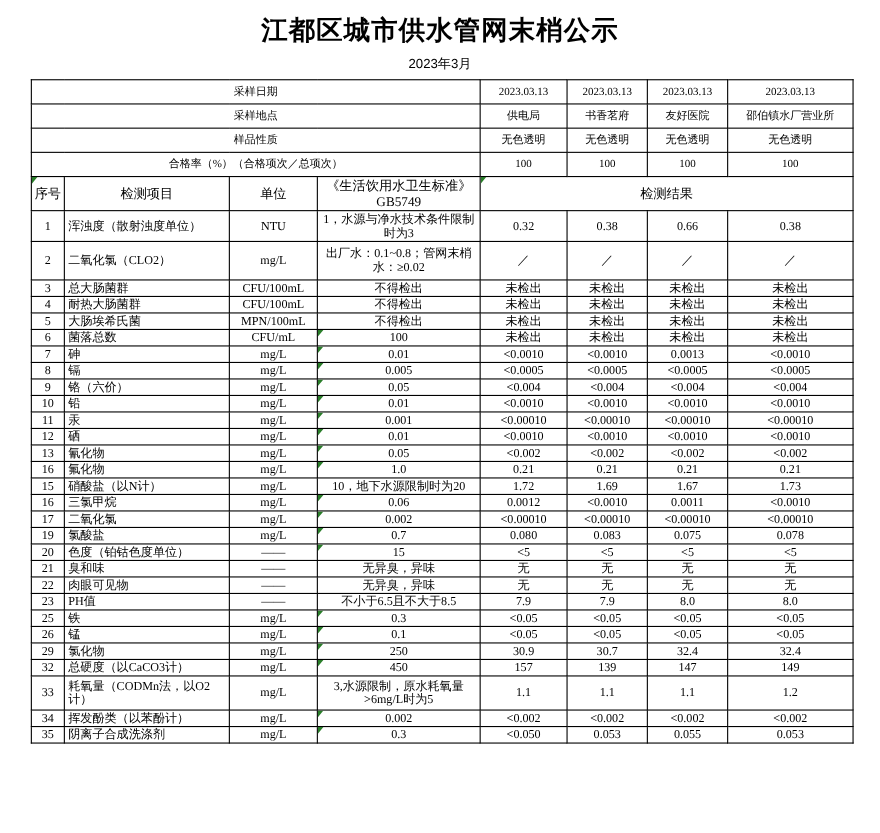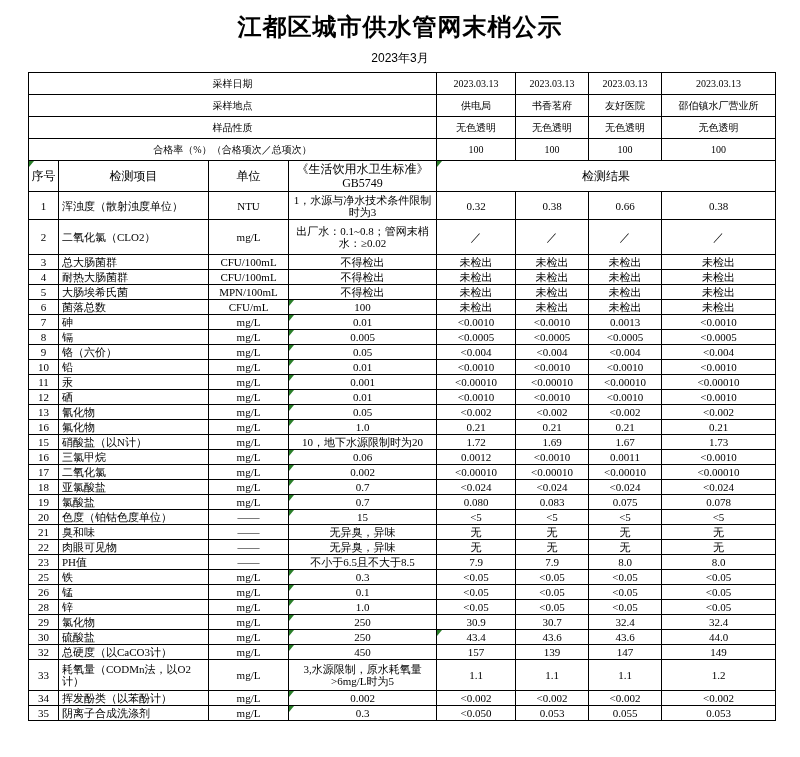--- a/index.html
+++ b/index.html
@@ -259,30 +259,20 @@
         <td>17</td>
         <td class="item">二氧化氯</td>
         <td>mg/L</td>
         <td><span class="tri"></span>0.002</td>
         <td>&lt;0.00010</td>
         <td>&lt;0.00010</td>
         <td>&lt;0.00010</td>
         <td>&lt;0.00010</td>
       </tr>
       <tr class="dr">
-        <td>18</td>
-        <td class="item">亚氯酸盐</td>
-        <td>mg/L</td>
-        <td><span class="tri"></span>0.7</td>
-        <td>&lt;0.024</td>
-        <td>&lt;0.024</td>
-        <td>&lt;0.024</td>
-        <td>&lt;0.024</td>
-      </tr>
-      <tr class="dr">
         <td>19</td>
         <td class="item">氯酸盐</td>
         <td>mg/L</td>
         <td><span class="tri"></span>0.7</td>
         <td>0.080</td>
         <td>0.083</td>
         <td>0.075</td>
         <td>0.078</td>
       </tr>
       <tr class="dr">
@@ -339,50 +329,30 @@
         <td>26</td>
         <td class="item">锰</td>
         <td>mg/L</td>
         <td><span class="tri"></span>0.1</td>
         <td>&lt;0.05</td>
         <td>&lt;0.05</td>
         <td>&lt;0.05</td>
         <td>&lt;0.05</td>
       </tr>
       <tr class="dr">
-        <td>28</td>
-        <td class="item">锌</td>
-        <td>mg/L</td>
-        <td><span class="tri"></span>1.0</td>
-        <td>&lt;0.05</td>
-        <td>&lt;0.05</td>
-        <td>&lt;0.05</td>
-        <td>&lt;0.05</td>
-      </tr>
-      <tr class="dr">
         <td>29</td>
         <td class="item">氯化物</td>
         <td>mg/L</td>
         <td><span class="tri"></span>250</td>
         <td>30.9</td>
         <td>30.7</td>
         <td>32.4</td>
         <td>32.4</td>
       </tr>
       <tr class="dr">
-        <td>30</td>
-        <td class="item">硫酸盐</td>
-        <td>mg/L</td>
-        <td><span class="tri"></span>250</td>
-        <td><span class="tri"></span>43.4</td>
-        <td>43.6</td>
-        <td>43.6</td>
-        <td>44.0</td>
-      </tr>
-      <tr class="dr">
         <td>32</td>
         <td class="item">总硬度（以CaCO3计）</td>
         <td>mg/L</td>
         <td><span class="tri"></span>450</td>
         <td>157</td>
         <td>139</td>
         <td>147</td>
         <td>149</td>
       </tr>
       <tr class="dr t3">

